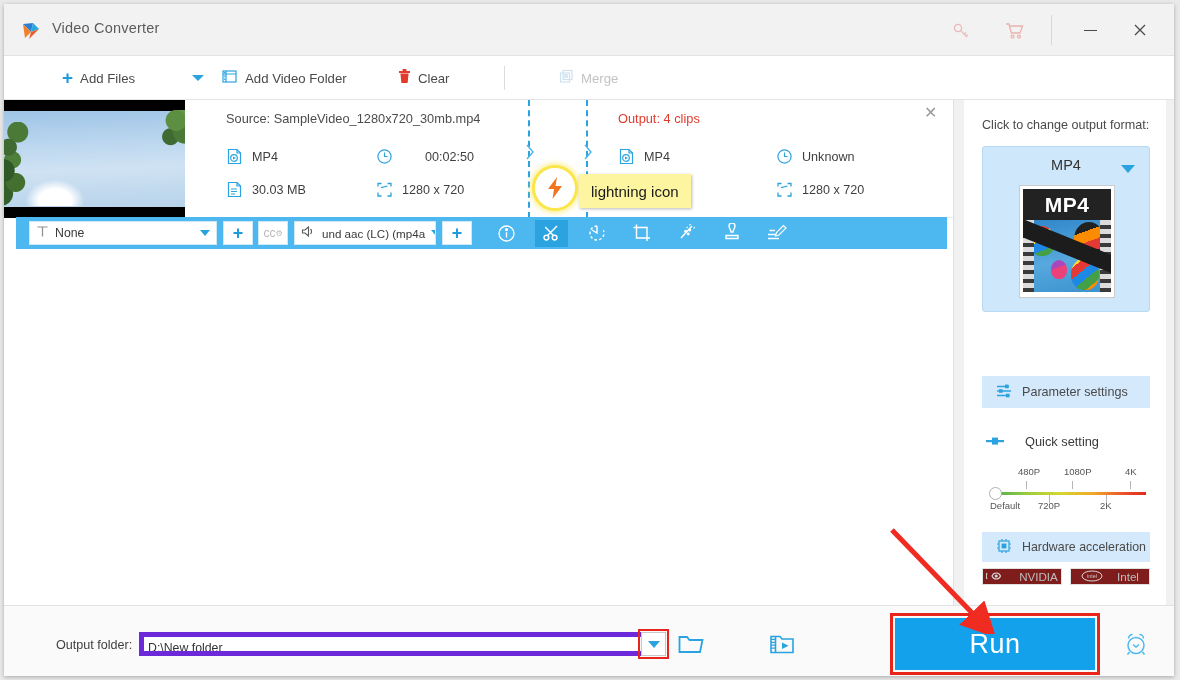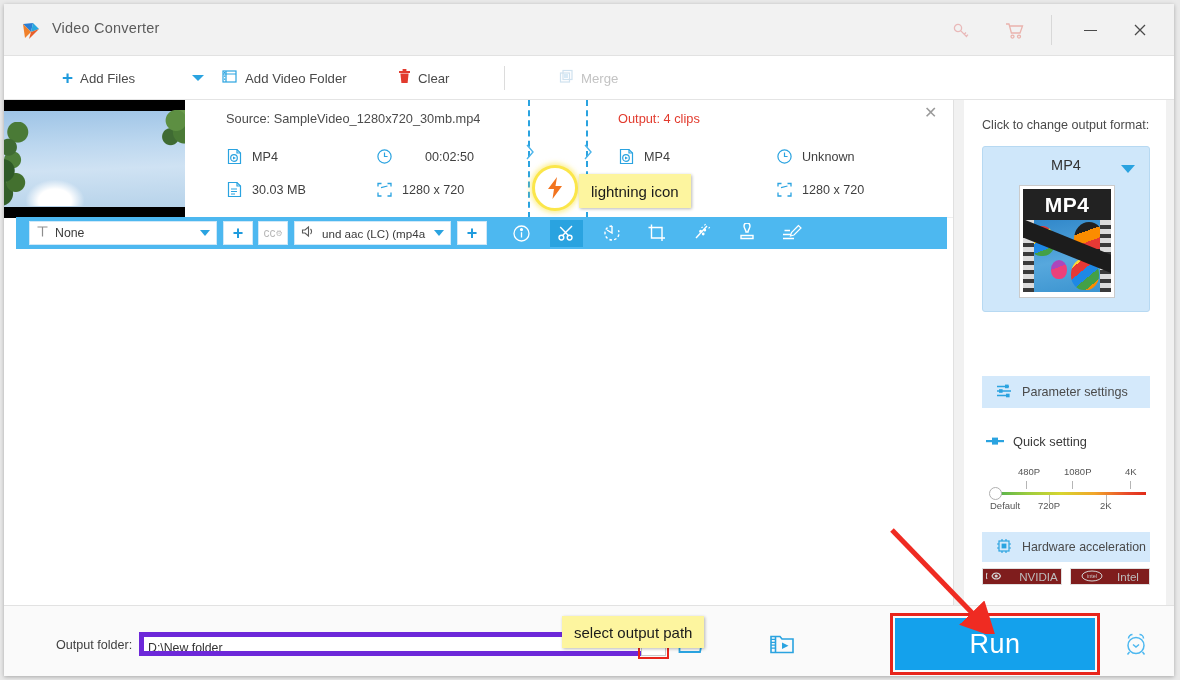--- a/index.html
+++ b/index.html
@@ -223,21 +223,21 @@
     background: #1c1c1c; transform: rotate(22deg);
   }
 
   .param-btn {
     position: absolute; left: 18px; top: 276px; width: 168px; height: 32px;
     background: #d4e9fb; display: flex; align-items: center; gap: 9px;
     padding-left: 14px; font-size: 12.6px; color: #4a4a4a;
   }
   .quick-row {
     position: absolute; left: 22px; top: 334px;
-    display: flex; align-items: center; gap: 8px;
+    display: flex; align-items: center; gap: 20px;
     font-size: 12.8px; color: #3a3a3a;
   }
   .slider-wrap { position: absolute; left: 30px; top: 362px; width: 152px; }
   .slider-track {
     position: absolute; left: 0; top: 30px; width: 152px; height: 3px;
     background: linear-gradient(90deg,#4caf50 0%,#9ccc3e 22%,#d7d52f 44%,#f1a62a 66%,#e8482a 88%,#e02b18 100%);
   }
   .slider-knob {
     position: absolute; left: -5px; top: 25px; width: 13px; height: 13px;
     border-radius: 50%; background: #fff; border: 1px solid #b0b0b0;
@@ -503,21 +503,21 @@
         </svg>
       </span>
       <span>None</span>
       <span class="sel-caret"></span>
     </div>
     <div class="sq-btn" style="margin-left:6px;">+</div>
     <div class="sq-btn cc" style="margin-left:5px;">
       <span>cc</span>
         <span style="font-size:8px;">⚙</span>
     </div>
-    <div class="sel-box" style="width:157px; margin-left:6px;">
+    <div class="sel-box" style="width:142px; margin-left:6px;">
       <span>
         <svg width="15" height="13" viewBox="0 0 15 13" fill="none" stroke="#5a5a5a" stroke-width="1.1">
           <path d="M1.5 5 H4 L7.5 2 V11 L4 8 H1.5 Z"></path>
           <path d="M9.5 4 a3.5 3.5 0 0 1 0 5"></path>
         </svg>
       </span>
       <span style="font-size:11.6px;">und aac (LC) (mp4a</span>
       <span class="sel-caret"></span>
     </div>
     <div class="sq-btn" style="margin-left:6px;">+</div>
@@ -693,21 +693,20 @@
   <div class="bot-ic" style="left:1117px; top:626px; width:30px; height:28px;">
     <svg width="26" height="26" viewBox="0 0 26 26" fill="none" stroke="#4db8f0" stroke-width="1.5">
       <circle cx="13" cy="14.5" r="8"></circle>
       <path d="M5.5 7.5 a4 4 0 0 1 4 -4 M20.5 7.5 a4 4 0 0 0 -4 -4"></path>
       <path d="M6.5 21 L4.5 23.5 M19.5 21 L21.5 23.5"></path>
       <path d="M10 13.5 L13 16 L16 13.5"></path>
     </svg>
   </div>
 
   <div class="note note-bolt">lightning icon</div>
-  <div class="note note-path">select output path</div>
 
   <svg class="arrow" viewBox="0 0 140 110">
     <defs>
       <marker id="ah" markerWidth="7" markerHeight="7" refX="1.5" refY="3.5" orient="auto">
         <path d="M0 0 L7 3.5 L0 7 Z" fill="#ef2b22"></path>
       </marker>
     </defs>
     <line x1="28" y1="6" x2="113" y2="94" stroke="#ef2b22" stroke-width="5" marker-end="url(#ah)"></line>
   </svg>
 

